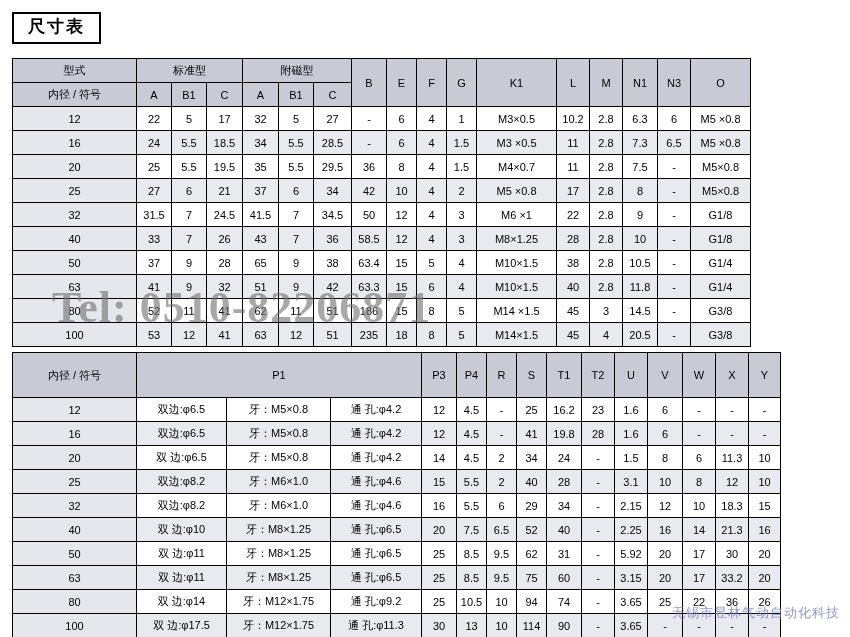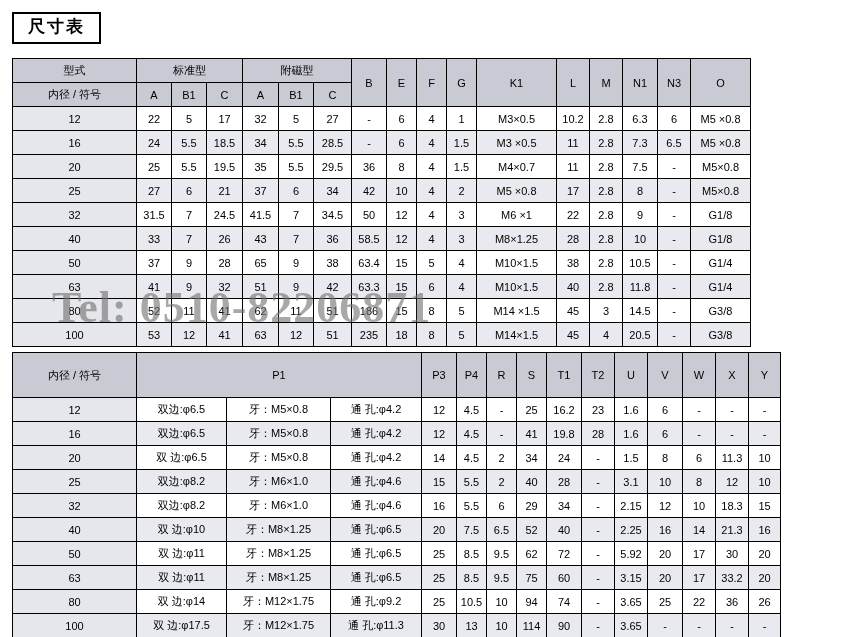--- a/index.html
+++ b/index.html
@@ -451,21 +451,21 @@
       </tr>
       <tr class="plain">
         <td class="rowlbl">50</td>
         <td>双 边:φ11</td>
         <td>牙：M8×1.25</td>
         <td>通 孔:φ6.5</td>
         <td>25</td>
         <td>8.5</td>
         <td>9.5</td>
         <td>62</td>
-        <td>72</td>
+        <td>31</td>
         <td>-</td>
         <td>5.92</td>
         <td>20</td>
         <td>17</td>
         <td>30</td>
         <td>20</td>
       </tr>
       <tr class="alt">
         <td class="rowlbl">63</td>
         <td>双 边:φ11</td>
@@ -514,14 +514,15 @@
         <td>3.65</td>
         <td>-</td>
         <td>-</td>
         <td>-</td>
         <td>-</td>
       </tr>
     </tbody>
   </table>
 
   <div class="wm wm1">Tel: 0510-82206871</div>
+  <div class="wm wm3">无锡市昱林气动自动化科技</div>
 
 </div>
 
 </body></html>

